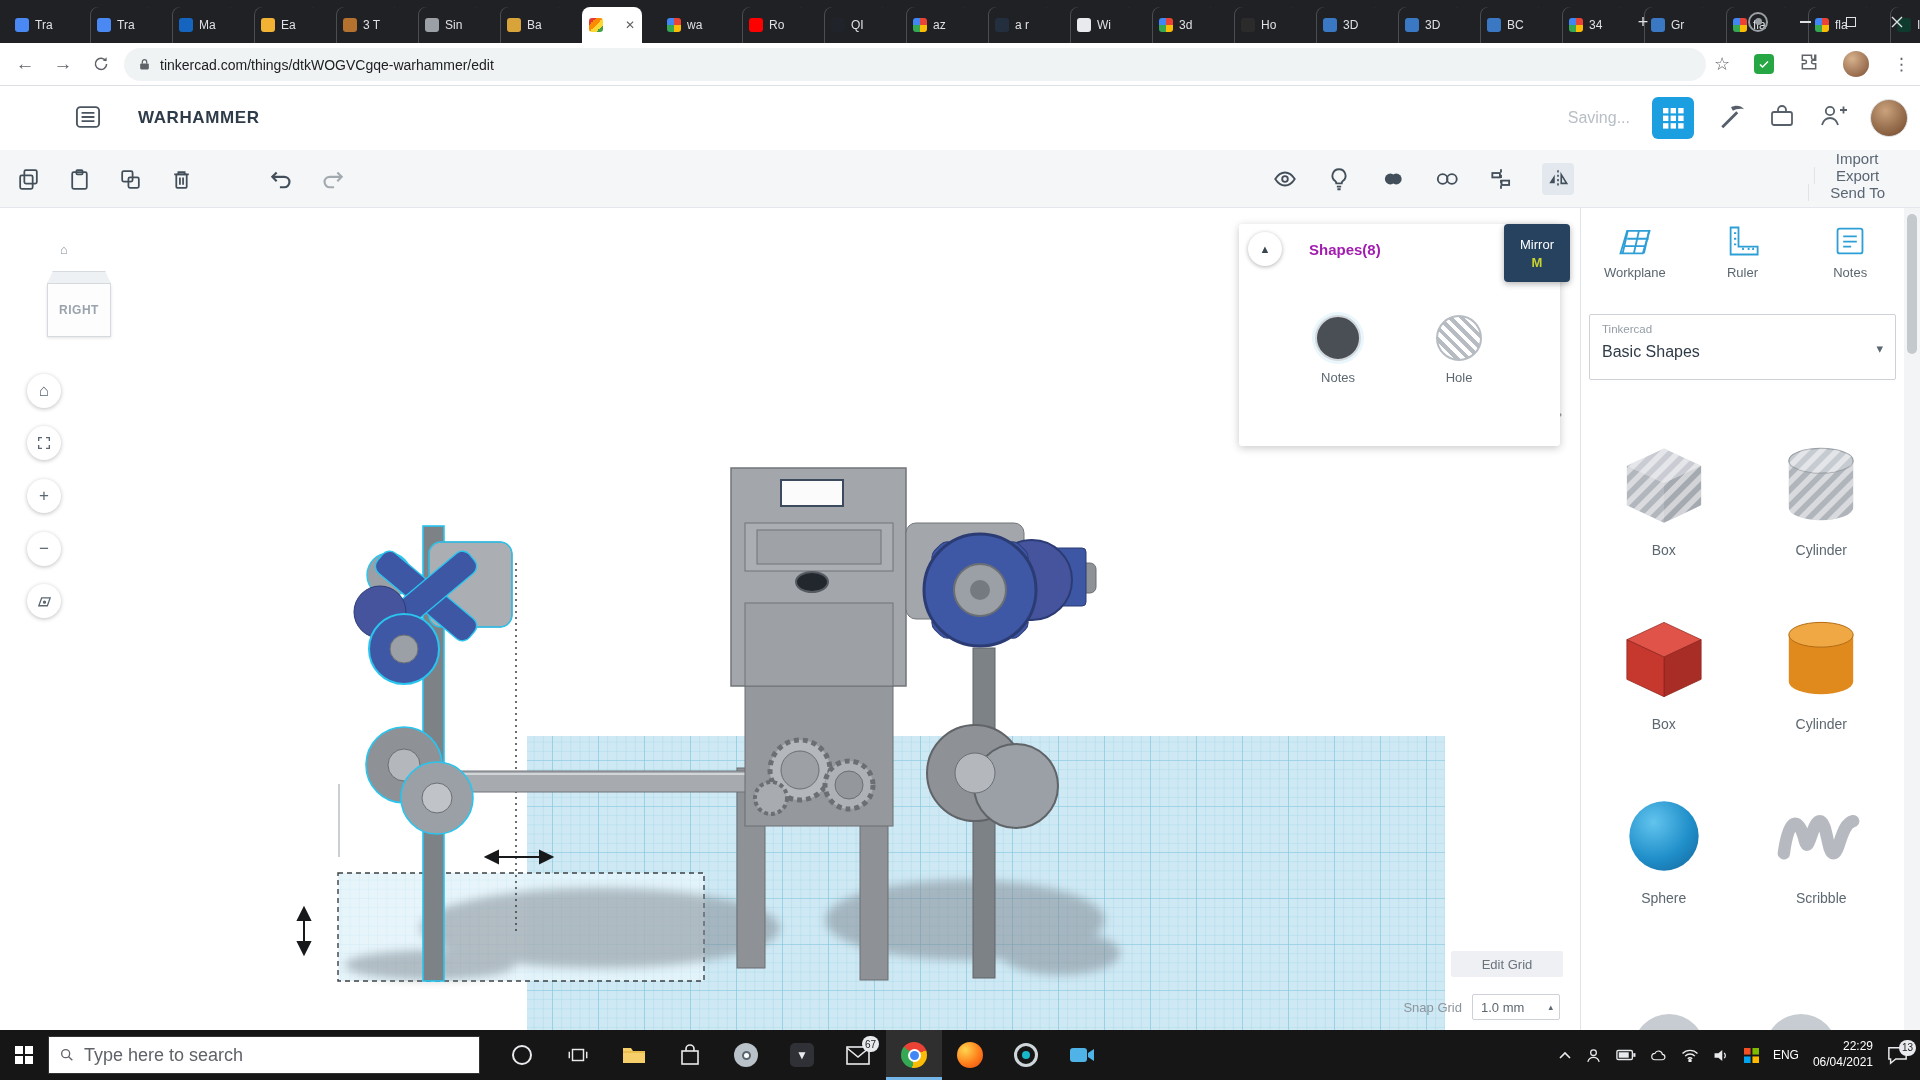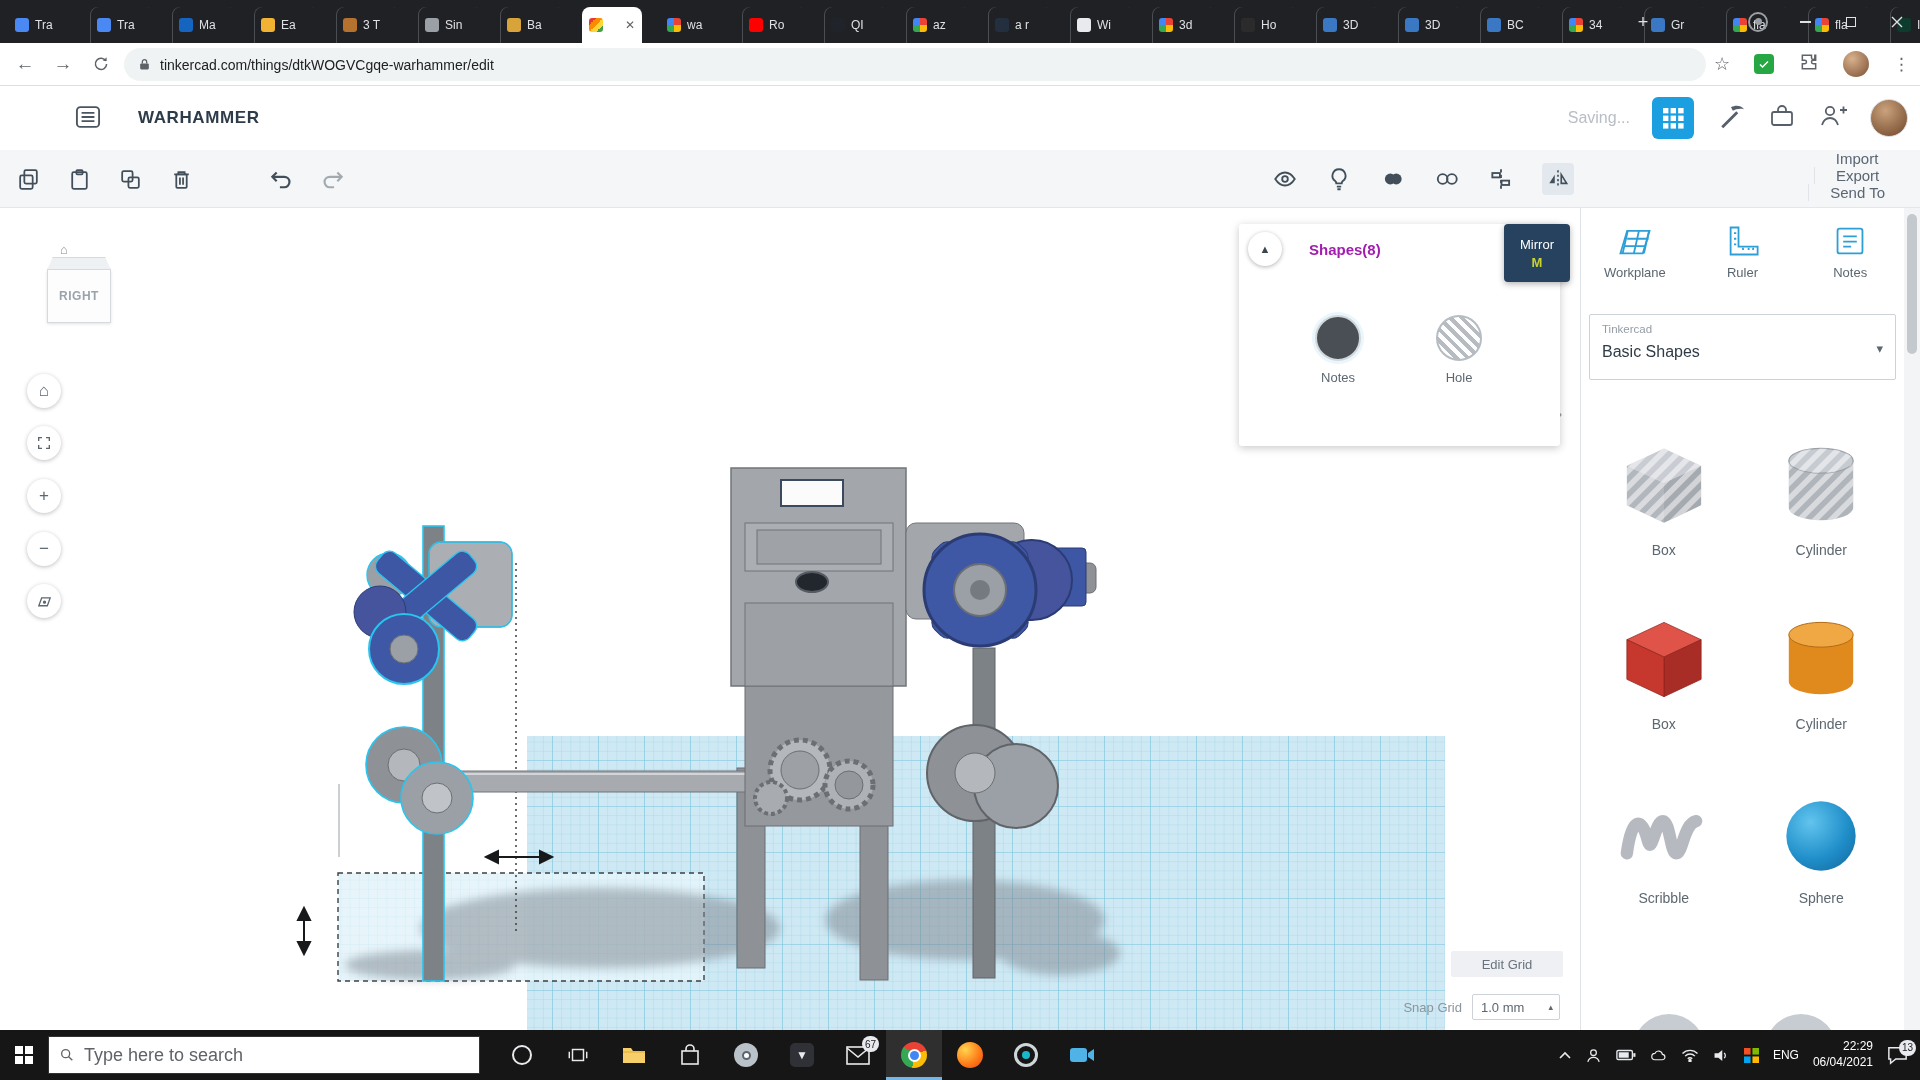--- a/index.html
+++ b/index.html
@@ -62,21 +62,21 @@
   .tb-buttons { position:absolute; right:14px; top:0; height:58px; display:flex; align-items:center;flex-direction:column; }
   .tb-buttons div { padding:0 21px; font-size:15px; color:#5a6673; }
   .tb-buttons div + div { border-left:1px solid #e0e3e7; }
   .redo { opacity:.45; }
 
   
   .workspace { position:absolute; left:0; top:208px; width:1920px; height:822px; }
   .canvas { position:absolute; left:0; top:0; width:1580px; height:822px; background:#fff; overflow:hidden; }
   .scene { position:absolute; left:0; top:0; }
 
-  .vcube { position:absolute; left:47px; top:49px; width:64px; height:68px; }
+  .vcube { position:absolute; left:47px; top:63px; width:64px; height:68px; }
   .vc-top { height:13px; background:#eef1f4; border:1px solid #d6dade; clip-path:polygon(9% 0,91% 0,100% 100%,0 100%); }
   .vc-face { height:53px; background:#fdfdfe; border:1px solid #d6dade; border-top:none; display:flex; align-items:center; justify-content:center;
              font-size:12px; font-weight:bold; color:#9aa3ac; letter-spacing:.5px; box-shadow:0 1px 3px rgba(0,0,0,.12); }
   .vc-home { position:absolute; left:60px; top:34px; font-size:13px; color:#8a939b; }
 
   .cbtn { position:absolute; left:27px; width:34px; height:34px; border-radius:50%; background:#fff;
           box-shadow:0 1px 4px rgba(0,0,0,.25); display:flex; align-items:center; justify-content:center;
           color:#5b6770; font-size:17px; }
   .panel-handle { position:absolute; left:1554px; top:190px; font-size:26px; color:#98a1a9; }
 
@@ -707,36 +707,36 @@
         </div>
         <div class="stile">
           <svg width="104" height="104" viewBox="0 0 84 84">
             <path d="M16 20V58A26 10 0 0 0 68 58V20" fill="#e08a1e"></path>
             <ellipse cx="42" cy="20" rx="26" ry="10" fill="#f0a845" stroke="#b06a12" stroke-width=".8"></ellipse>
           </svg>
           <span>Cylinder</span>
         </div>
         <div class="stile">
           <svg width="104" height="104" viewBox="0 0 84 84">
-            <path d="M12 56C16 26 24 26 29 46C32 58 35 30 41 30C47 30 47 56 52 56C57 56 58 32 68 30" fill="none" stroke="#b6bac0" stroke-width="10" stroke-linecap="round" stroke-linejoin="round"></path>
-          </svg>
-          <span>Scribble</span>
-        </div>
-        <div class="stile">
-          <svg width="104" height="104" viewBox="0 0 84 84">
             <defs>
                 <radialGradient id="sph" cx=".35" cy=".3" r=".9">
               <stop offset="0" stop-color="#62c4ee"></stop>
                   <stop offset=".6" stop-color="#1f8ec9"></stop>
                   <stop offset="1" stop-color="#16699f"></stop>
             </radialGradient>
               </defs>
             <circle cx="42" cy="42" r="28" fill="url(#sph)"></circle>
           </svg>
           <span>Sphere</span>
+        </div>
+        <div class="stile">
+          <svg width="104" height="104" viewBox="0 0 84 84">
+            <path d="M12 56C16 26 24 26 29 46C32 58 35 30 41 30C47 30 47 56 52 56C57 56 58 32 68 30" fill="none" stroke="#b6bac0" stroke-width="10" stroke-linecap="round" stroke-linejoin="round"></path>
+          </svg>
+          <span>Scribble</span>
         </div>
       </div>
       <div class="peek" style="left:52px"></div>
       <div class="peek" style="left:184px"></div>
     </div>
 
     <div class="scrolltrack">
       <div class="scrollthumb"></div>
     </div>
   </div>

